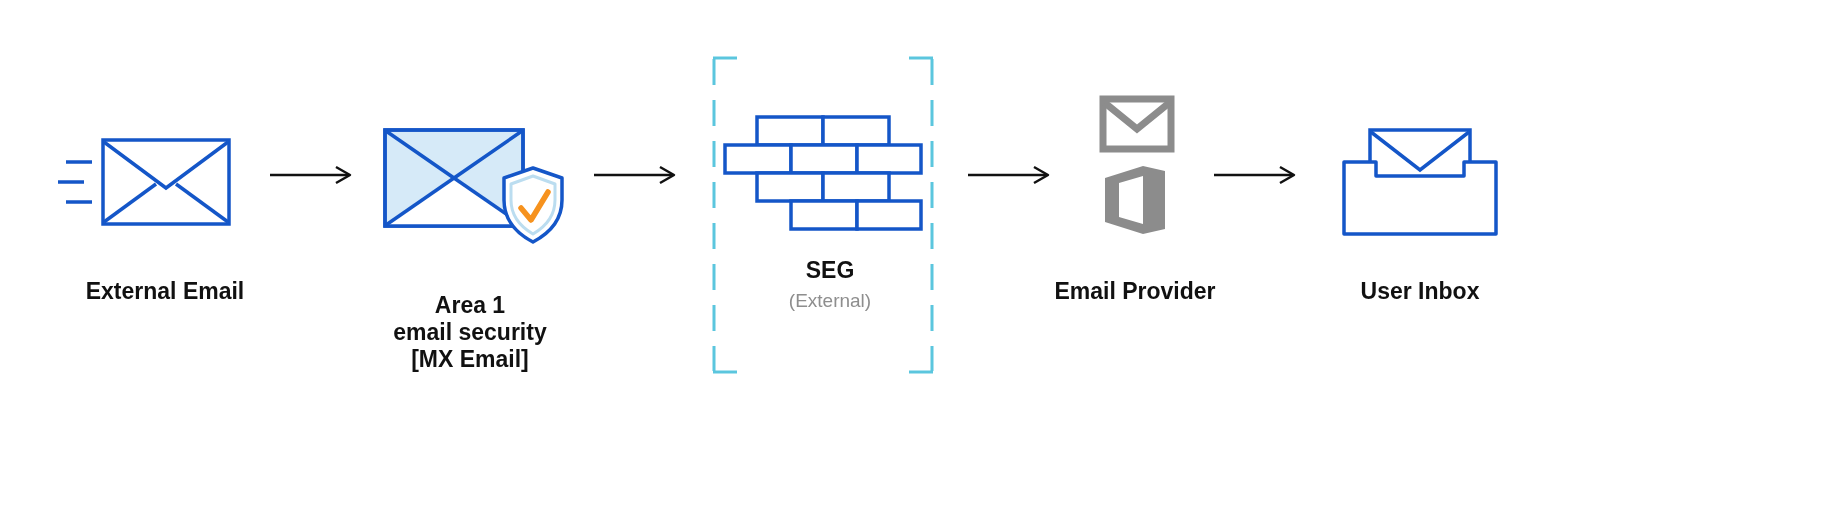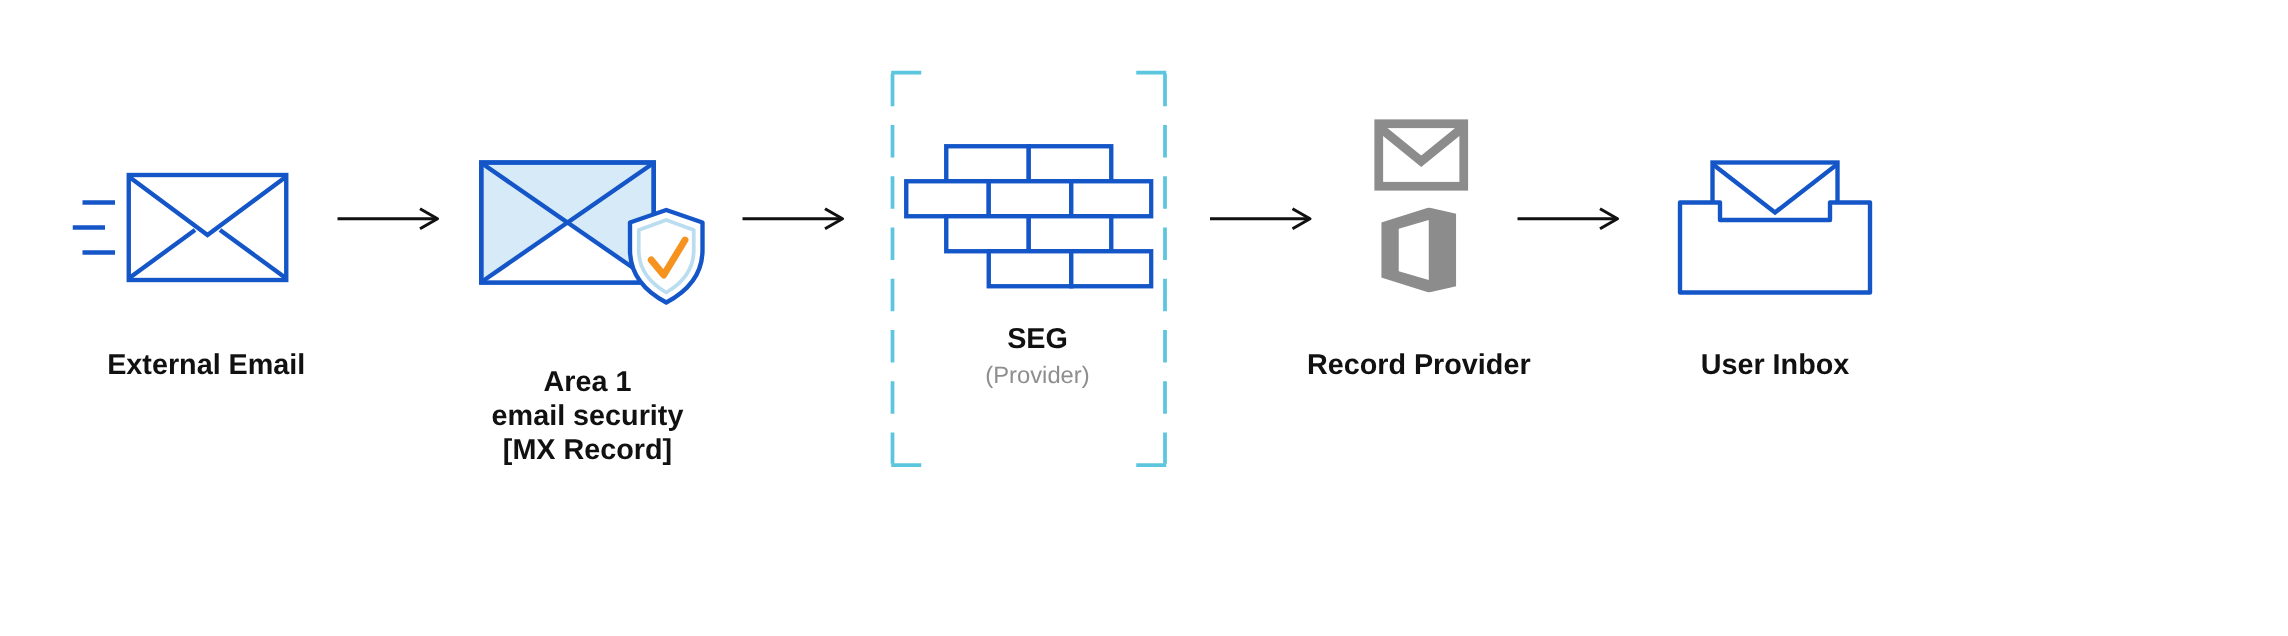--- a/index.html
+++ b/index.html
@@ -65,21 +65,21 @@
       <path d="M3,101 L71,54" stroke="#1456C8" stroke-width="3.5"></path>
       <path d="M139,101 L71,54" stroke="#1456C8" stroke-width="3.5"></path>
       <path d="M150,44 L179,54 L179,76 C179,96 167,109 150,118 C133,109 121,96 121,76 L121,54 Z" fill="#ffffff" stroke="#1456C8" stroke-width="3.5" stroke-linejoin="round"></path>
       <path d="M150,52 L172,60 L172,76 C172,92 162,103 150,110 C138,103 128,92 128,76 L128,60 Z" fill="none" stroke="#BBDDF0" stroke-width="3" stroke-linejoin="round"></path>
       <path d="M138,84 L148,96 L165,68" stroke="#F6921E" stroke-width="5.5" fill="none" stroke-linecap="round" stroke-linejoin="round"></path>
     </svg>
   </span>
   <div class="node-label" style="left:340px;top:272px;margin-top:20px;">
     <span style="display:block">Area 1</span>
     <span style="display:block">email security</span>
-    <span style="display:block">[MX Record]</span>
+    <span style="display:block">[MX Email]</span>
   </div>
 
   <span class="abs" style="left:592px;top:163px;">
     <svg width="92" height="24" viewBox="0 0 92 24" fill="none">
       <line x1="2" y1="12" x2="80" y2="12" stroke="#111111" stroke-width="2.5"></line>
       <path d="M68,4 L82,12 L68,20" stroke="#111111" stroke-width="2.5" fill="none" stroke-linejoin="round"></path>
     </svg>
   </span>
 
   <span class="abs" style="left:711px;top:55px;">
@@ -100,21 +100,21 @@
       <rect x="68" y="30" width="66" height="28" fill="#ffffff" stroke="#1456C8" stroke-width="3.5"></rect>
       <rect x="134" y="30" width="64" height="28" fill="#ffffff" stroke="#1456C8" stroke-width="3.5"></rect>
       <rect x="34" y="58" width="66" height="28" fill="#ffffff" stroke="#1456C8" stroke-width="3.5"></rect>
       <rect x="100" y="58" width="66" height="28" fill="#ffffff" stroke="#1456C8" stroke-width="3.5"></rect>
       <rect x="68" y="86" width="66" height="28" fill="#ffffff" stroke="#1456C8" stroke-width="3.5"></rect>
       <rect x="134" y="86" width="64" height="28" fill="#ffffff" stroke="#1456C8" stroke-width="3.5"></rect>
     </svg>
   </span>
   <div class="node-label" style="left:700px;top:257px;">
     <span>SEG</span>
-    <span class="sublabel">(Provider)</span>
+    <span class="sublabel">(External)</span>
   </div>
 
   <span class="abs" style="left:966px;top:163px;">
     <svg width="92" height="24" viewBox="0 0 92 24" fill="none">
       <line x1="2" y1="12" x2="80" y2="12" stroke="#111111" stroke-width="2.5"></line>
       <path d="M68,4 L82,12 L68,20" stroke="#111111" stroke-width="2.5" fill="none" stroke-linejoin="round"></path>
     </svg>
   </span>
 
   <span class="abs" style="left:1099px;top:95px;">
@@ -122,21 +122,21 @@
       <rect x="4" y="4" width="68" height="50" fill="#ffffff" stroke="#8C8C8C" stroke-width="7"></rect>
       <path d="M6,8 L38,34 L70,8" stroke="#8C8C8C" stroke-width="7" fill="none"></path>
     </svg>
   </span>
   <span class="abs" style="left:1105px;top:166px;">
     <svg width="60" height="68" viewBox="0 0 60 68">
       <path d="M38,0 L60,5 L60,63 L38,68 L0,56 L0,12 Z M38,10 L14,17 L14,51 L38,58 Z" fill="#8C8C8C" fill-rule="evenodd"></path>
     </svg>
   </span>
   <div class="node-label" style="left:1005px;top:278px;">
-    <span>Record Provider</span>
+    <span>Email Provider</span>
   </div>
 
   <span class="abs" style="left:1212px;top:163px;">
     <svg width="92" height="24" viewBox="0 0 92 24" fill="none">
       <line x1="2" y1="12" x2="80" y2="12" stroke="#111111" stroke-width="2.5"></line>
       <path d="M68,4 L82,12 L68,20" stroke="#111111" stroke-width="2.5" fill="none" stroke-linejoin="round"></path>
     </svg>
   </span>
 
   <span class="abs" style="left:1340px;top:128px;">

